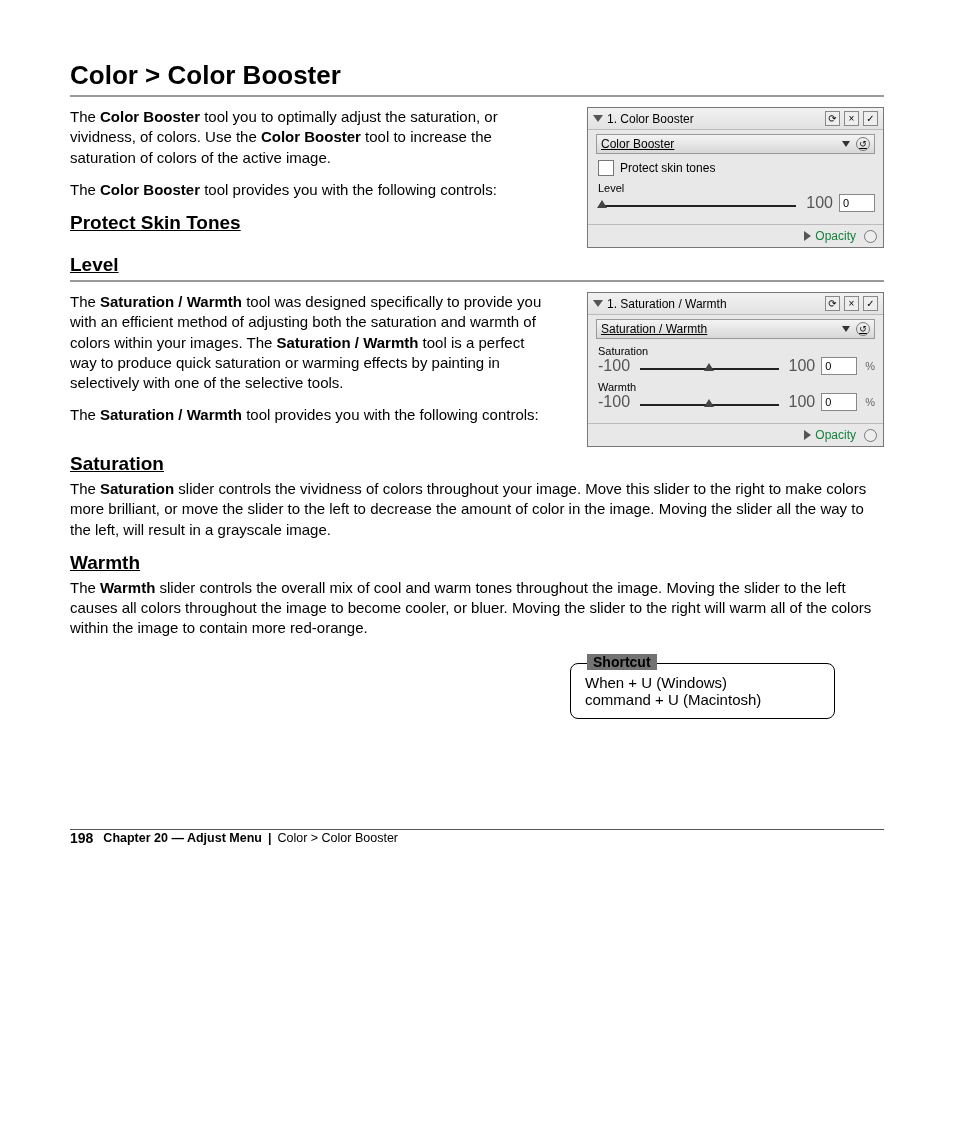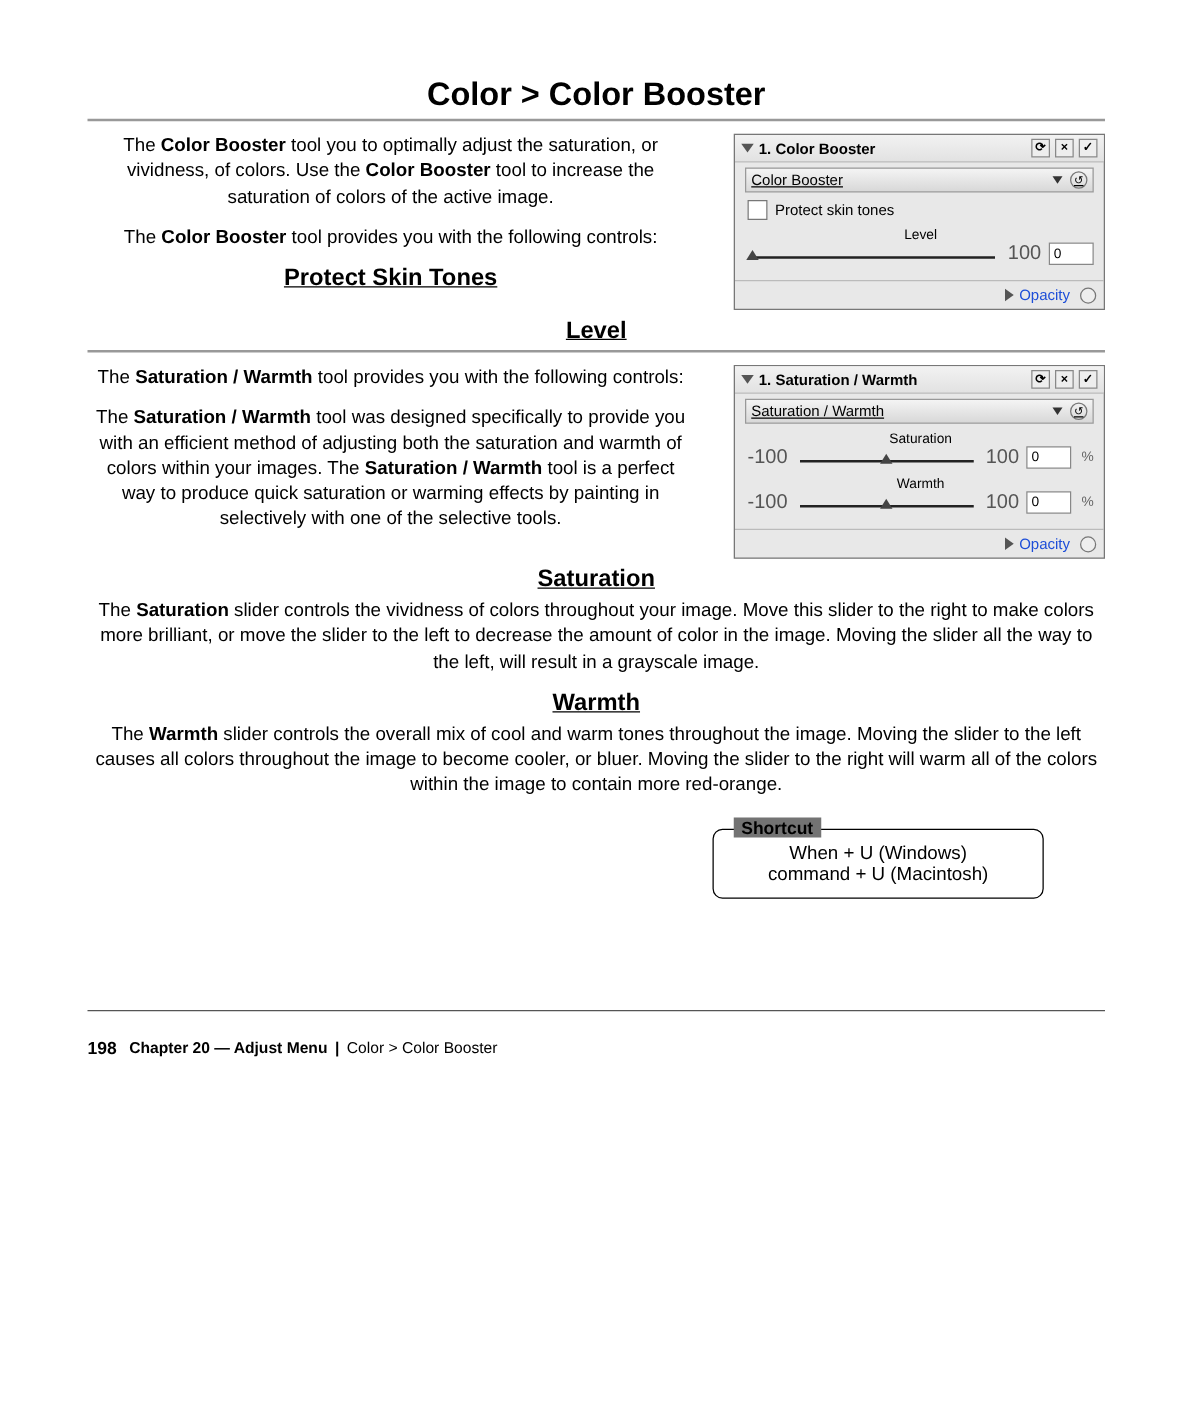--- a/index.html
+++ b/index.html
@@ -8,21 +8,20 @@
     color: #000;
     margin: 0;
     background: #fff;
   }
   .page {
     width: 954px;
     height: 884px;
     box-sizing: border-box;
     padding: 60px 70px 40px 70px;
     position: relative;
-    text-align: center;
   }
   h1 {
     font-size: 26px;
     font-weight: 700;
     margin: 0 0 2px 0;
   }
   .rule {
     border: none;
     border-top: 2px solid #999;
     margin: 4px 0 10px 0;
@@ -49,21 +48,21 @@
     background: #e8e8e8;
     font-family: Tahoma, Arial, sans-serif;
     font-size: 12px;
     color: #000;
     flex-shrink: 0;
   }
   .panel-title {
     display: flex;
     align-items: center;
     padding: 3px 5px;
-    font-weight: 700;
+    font-weight: 400;
     border-bottom: 1px solid #bbb;
     background: linear-gradient(#f2f2f2,#e2e2e2);
   }
   .tri-down {
     display: inline-block;
     width: 0; height: 0;
     border-left: 5px solid transparent;
     border-right: 5px solid transparent;
     border-top: 7px solid #555;
     margin-right: 4px;
@@ -132,21 +131,21 @@
     background: #fff; font-size: 11px; padding: 0 3px;
     display: inline-flex; align-items: center;
   }
   .pct { font-size: 11px; color:#666; margin-left:2px; }
   .panel-foot {
     display: flex; justify-content: flex-end; align-items: center;
     gap: 4px;
     border-top: 1px solid #bbb;
     padding: 4px 6px;
     font-size: 12px;
-    color: #1d4ed8;
+    color: #15803d;
   }
   .tri-right {
     width: 0;height:0;
     border-top:5px solid transparent;
     border-bottom:5px solid transparent;
     border-left:7px solid #555;
   }
   .foot-radio {
     width: 11px; height: 11px; border: 1px solid #777; border-radius: 50%;
     margin-left: 4px; background:#eee;
@@ -164,21 +163,21 @@
     top: -10px; left: 16px;
     background: #737373;
     padding: 0 6px;
     font-weight: 700;
     font-size: 14px;
   }
   .page-foot {
     position: absolute;
     left: 70px; right: 70px; bottom: 38px;
     border-top: 1px solid #555;
-    padding-top: 21px;
+    padding-top: 0;
     font-size: 12.5px;
     display: flex; align-items: center;
   }
   .page-num { font-weight: 700; margin-right: 10px; font-size: 14px; }
   .divbar { margin: 0 6px; font-weight: 700; }
 </style>
 </head>
 <body>
 
 <div class="page">
@@ -234,24 +233,24 @@
     </div>
   </div>
 
   <h2>Level</h2>
 
   <hr class="rule">
 
   <div class="row">
     <div class="col-txt">
       <p>
-        <span>The </span><b>Saturation / Warmth</b><span> tool provides you with the following controls:</span>
+        <span>The </span><b>Saturation / Warmth</b><span> tool was designed specifically to provide you with an efficient method of adjusting both the saturation and warmth of colors within your images. The </span><b>Saturation / Warmth</b><span> tool is a perfect way to produce quick saturation or warming effects by painting in selectively with one of the selective tools.</span>
       </p>
       <p>
-        <span>The </span><b>Saturation / Warmth</b><span> tool was designed specifically to provide you with an efficient method of adjusting both the saturation and warmth of colors within your images. The </span><b>Saturation / Warmth</b><span> tool is a perfect way to produce quick saturation or warming effects by painting in selectively with one of the selective tools.</span>
+        <span>The </span><b>Saturation / Warmth</b><span> tool provides you with the following controls:</span>
       </p>
     </div>
 
     <div class="panel">
       <div class="panel-title">
         <span class="tri-down"></span>
         <span>1. Saturation / Warmth</span>
         <span class="title-icons">
           <span class="mini-icon">⟳</span>
           <span class="mini-icon">×</span>

